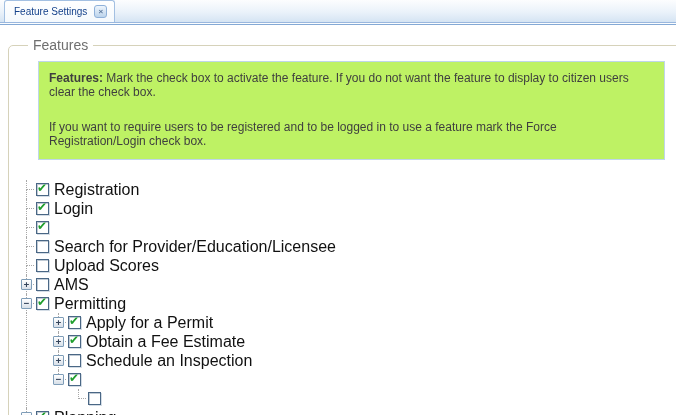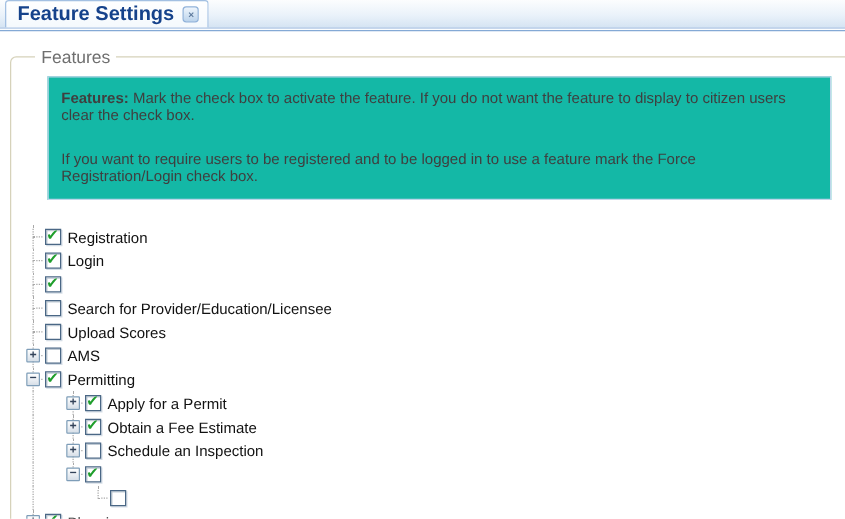--- a/index.html
+++ b/index.html
@@ -18,21 +18,21 @@
   .tab{
     margin-left:4px;height:22px;box-sizing:border-box;
     display:inline-flex;align-items:center;gap:7px;
     padding:0 7px 0 9px;
     background:linear-gradient(180deg,#ffffff,#f4f9fd);
     border:1px solid #a3c0e2;border-bottom:none;
     border-radius:3px 3px 0 0;
     cursor:pointer;
   }
   .tab-label{
-    color:#15428b;font-size:16px;font-weight:bold;white-space:nowrap;text-align:center;
+    color:#15428b;font-size:10px;font-weight:normal;white-space:nowrap;text-align:center;
   }
   .tab-close{
     width:13px;height:13px;box-sizing:border-box;
     border:1px solid #8fb1d9;border-radius:3px;
     background:linear-gradient(180deg,#eef5fc,#bcd4ec);
     color:#5d7a9d;font-size:8px;font-weight:bold;line-height:10px;
     display:flex;align-items:center;justify-content:center;
     cursor:pointer;
   }
   .sep-light{height:1px;background:#fbfdfe;}
@@ -43,21 +43,21 @@
     border:1px solid #d6d2ba;border-radius:5px;
     height:480px;padding:0;
   }
   legend.features-legend{
     margin-left:19px;padding:0 5px;
     color:#6f6f6f;font-size:14px;
   }
   
   .infobox{
     margin:8px 22px 0 29px;
-    background:#14b8a6;border:1px solid #bfd6ea;
+    background:#bef264;border:1px solid #bfd6ea;
     color:#3f3f3f;font-size:12px;
     padding:9px 12px 11px 10px;
   }
   .infobox p{margin:0;line-height:14px;}
   .infobox p + p{margin-top:21px;}
   .infobox b{font-weight:bold;}
   
   .tree{margin-top:20px;}
   .row{display:flex;align-items:center;height:19px;}
   .row{padding-left:9px;}
@@ -84,21 +84,21 @@
     border:1px solid #4a6785;background:#fff;
     box-shadow:inset 1px 1px 0 rgba(74,103,133,.35), 1px 1px 0 rgba(160,180,200,.45);
     margin:0 3px 0 2px;position:relative;cursor:pointer;
   }
   .mark{
     position:absolute;left:0px;top:-3px;
     font-size:12px;font-weight:bold;color:#1f9e2c;
     font-family:"DejaVu Sans",sans-serif;
   }
   .lbl{
-    font-size:12px;color:#111;padding-left:2px;white-space:nowrap;cursor:default;
+    font-size:16px;color:#111;padding-left:2px;white-space:nowrap;cursor:default;
   }
 </style>
 </head>
 <body>
 
 <div class="tabstrip">
   <div class="tab">
     <span class="tab-label">Feature Settings</span>
     <span class="tab-close">×</span>
   </div>

